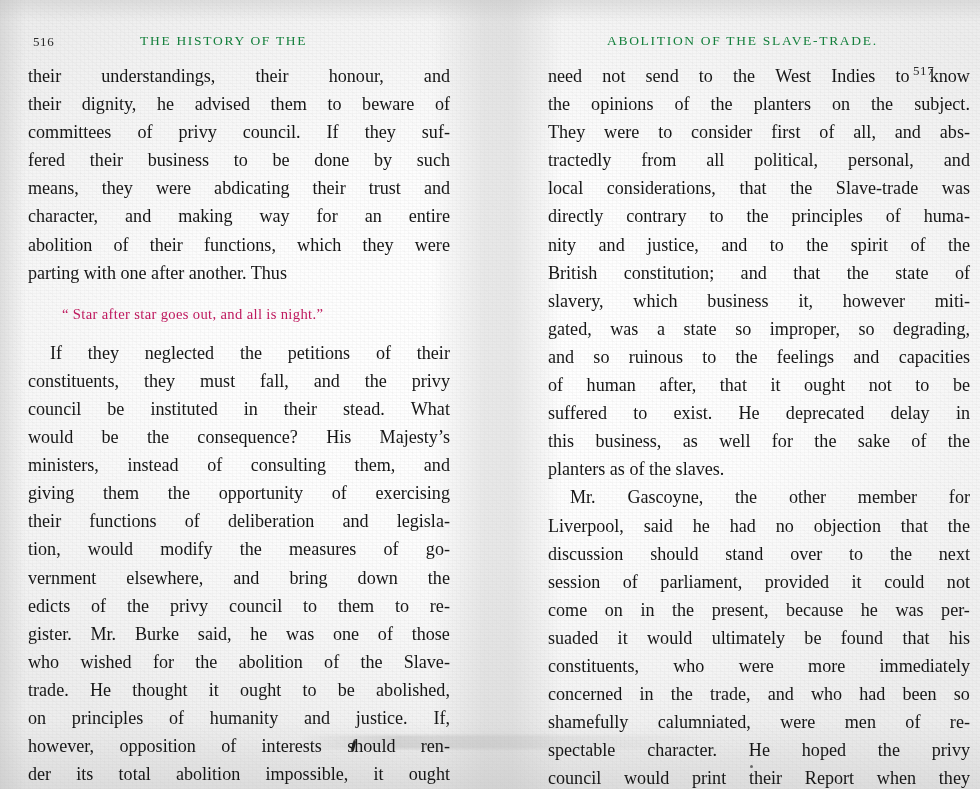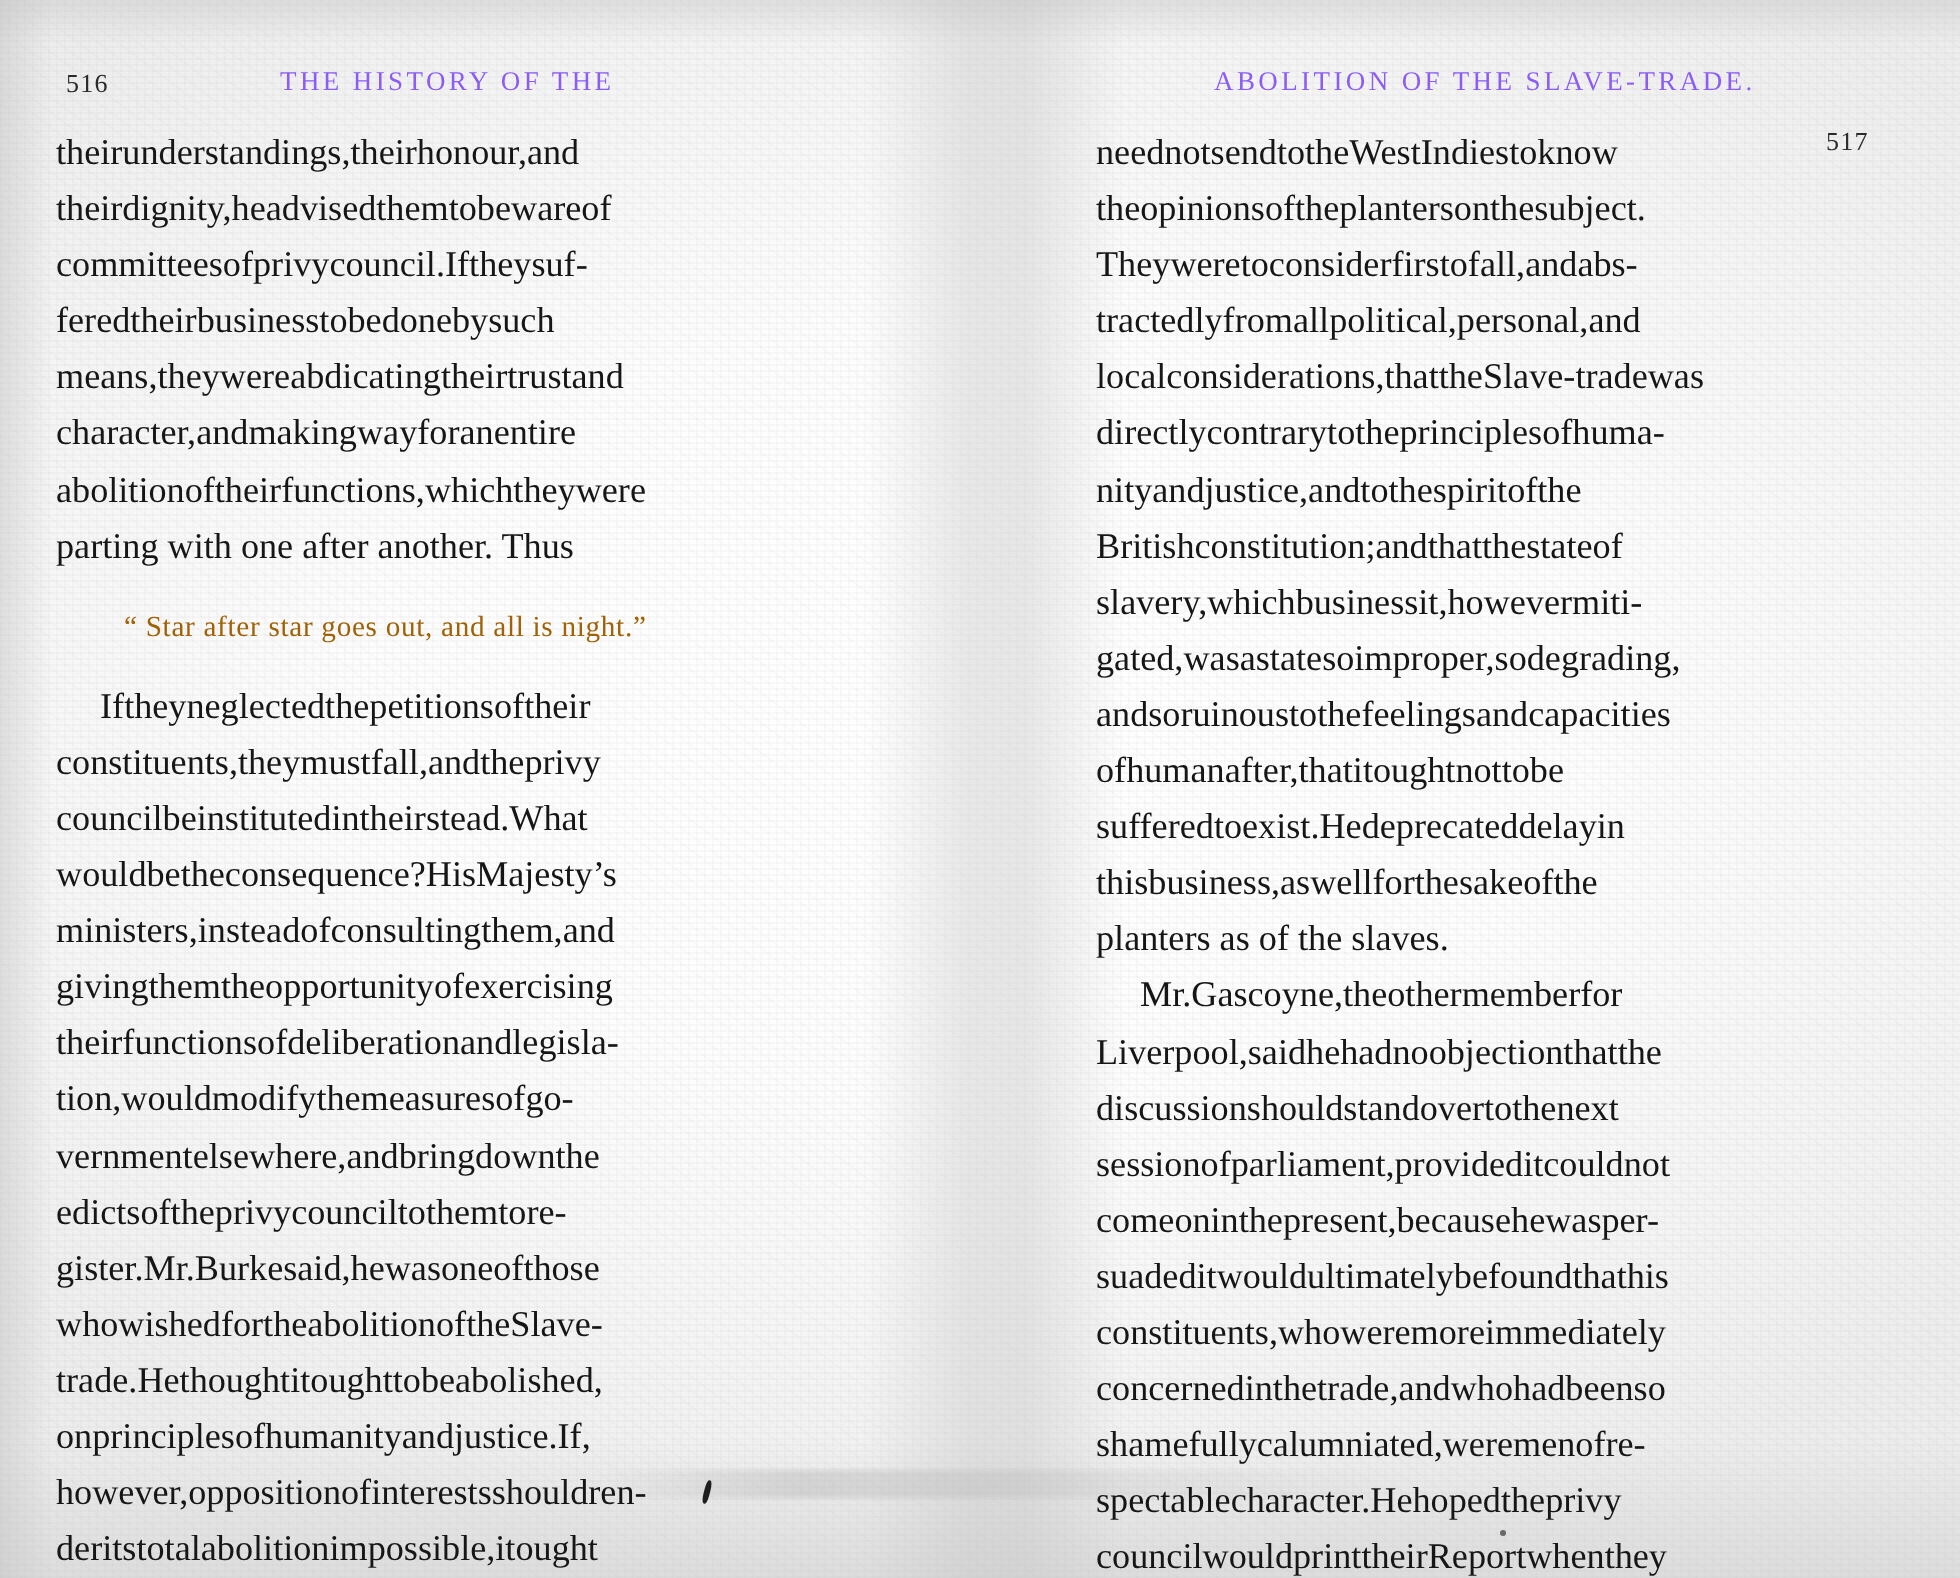--- a/index.html
+++ b/index.html
@@ -59,21 +59,21 @@
     filter: blur(1px);
   }
 
   
   .head {
     position: absolute;
     top: 33px;
     font-family: "Liberation Serif", "DejaVu Serif", serif;
     font-size: 13.5px;
     letter-spacing: 1.7px;
-    color: #8b5cf6;
+    color: #15803d;
     white-space: nowrap;
   }
   .head.left  { left: 140px; }
   .head.right { left: 607px; font-family: Liberation Serif, serif; }
 
   .folio {
     position: absolute;
     top: 34px;
     font-size: 13px;
     letter-spacing: .6px;
@@ -90,38 +90,39 @@
     font-size: 18.1px;
     line-height: 28.1px;
     color: #161616;
   }
   .col.left  { left: 28px; }
   .col.right { left: 548px; }
 
   
   .ln {
     display: flex;
+    justify-content: space-between;
     white-space: nowrap;
     height: 28.1px;
   }
   .ln > span { display: inline-block; }
   
   .ln.flush { display: block; }
 
   .para-indent { padding-left: 22px; }
 
   
   .verse {
     margin-top: 16px;
     margin-bottom: 14px;
     padding-left: 34px;
     font-size: 14.6px;
     letter-spacing: .35px;
     line-height: 22px;
-    color: #a16207;
+    color: #be185d;
     white-space: nowrap;
   }
 
   
   .ink-mark {
     position: absolute;
     left: 352px; top: 740px;
     width: 3px; height: 12px;
     background: #1e1e1e;
     transform: rotate(14deg);

